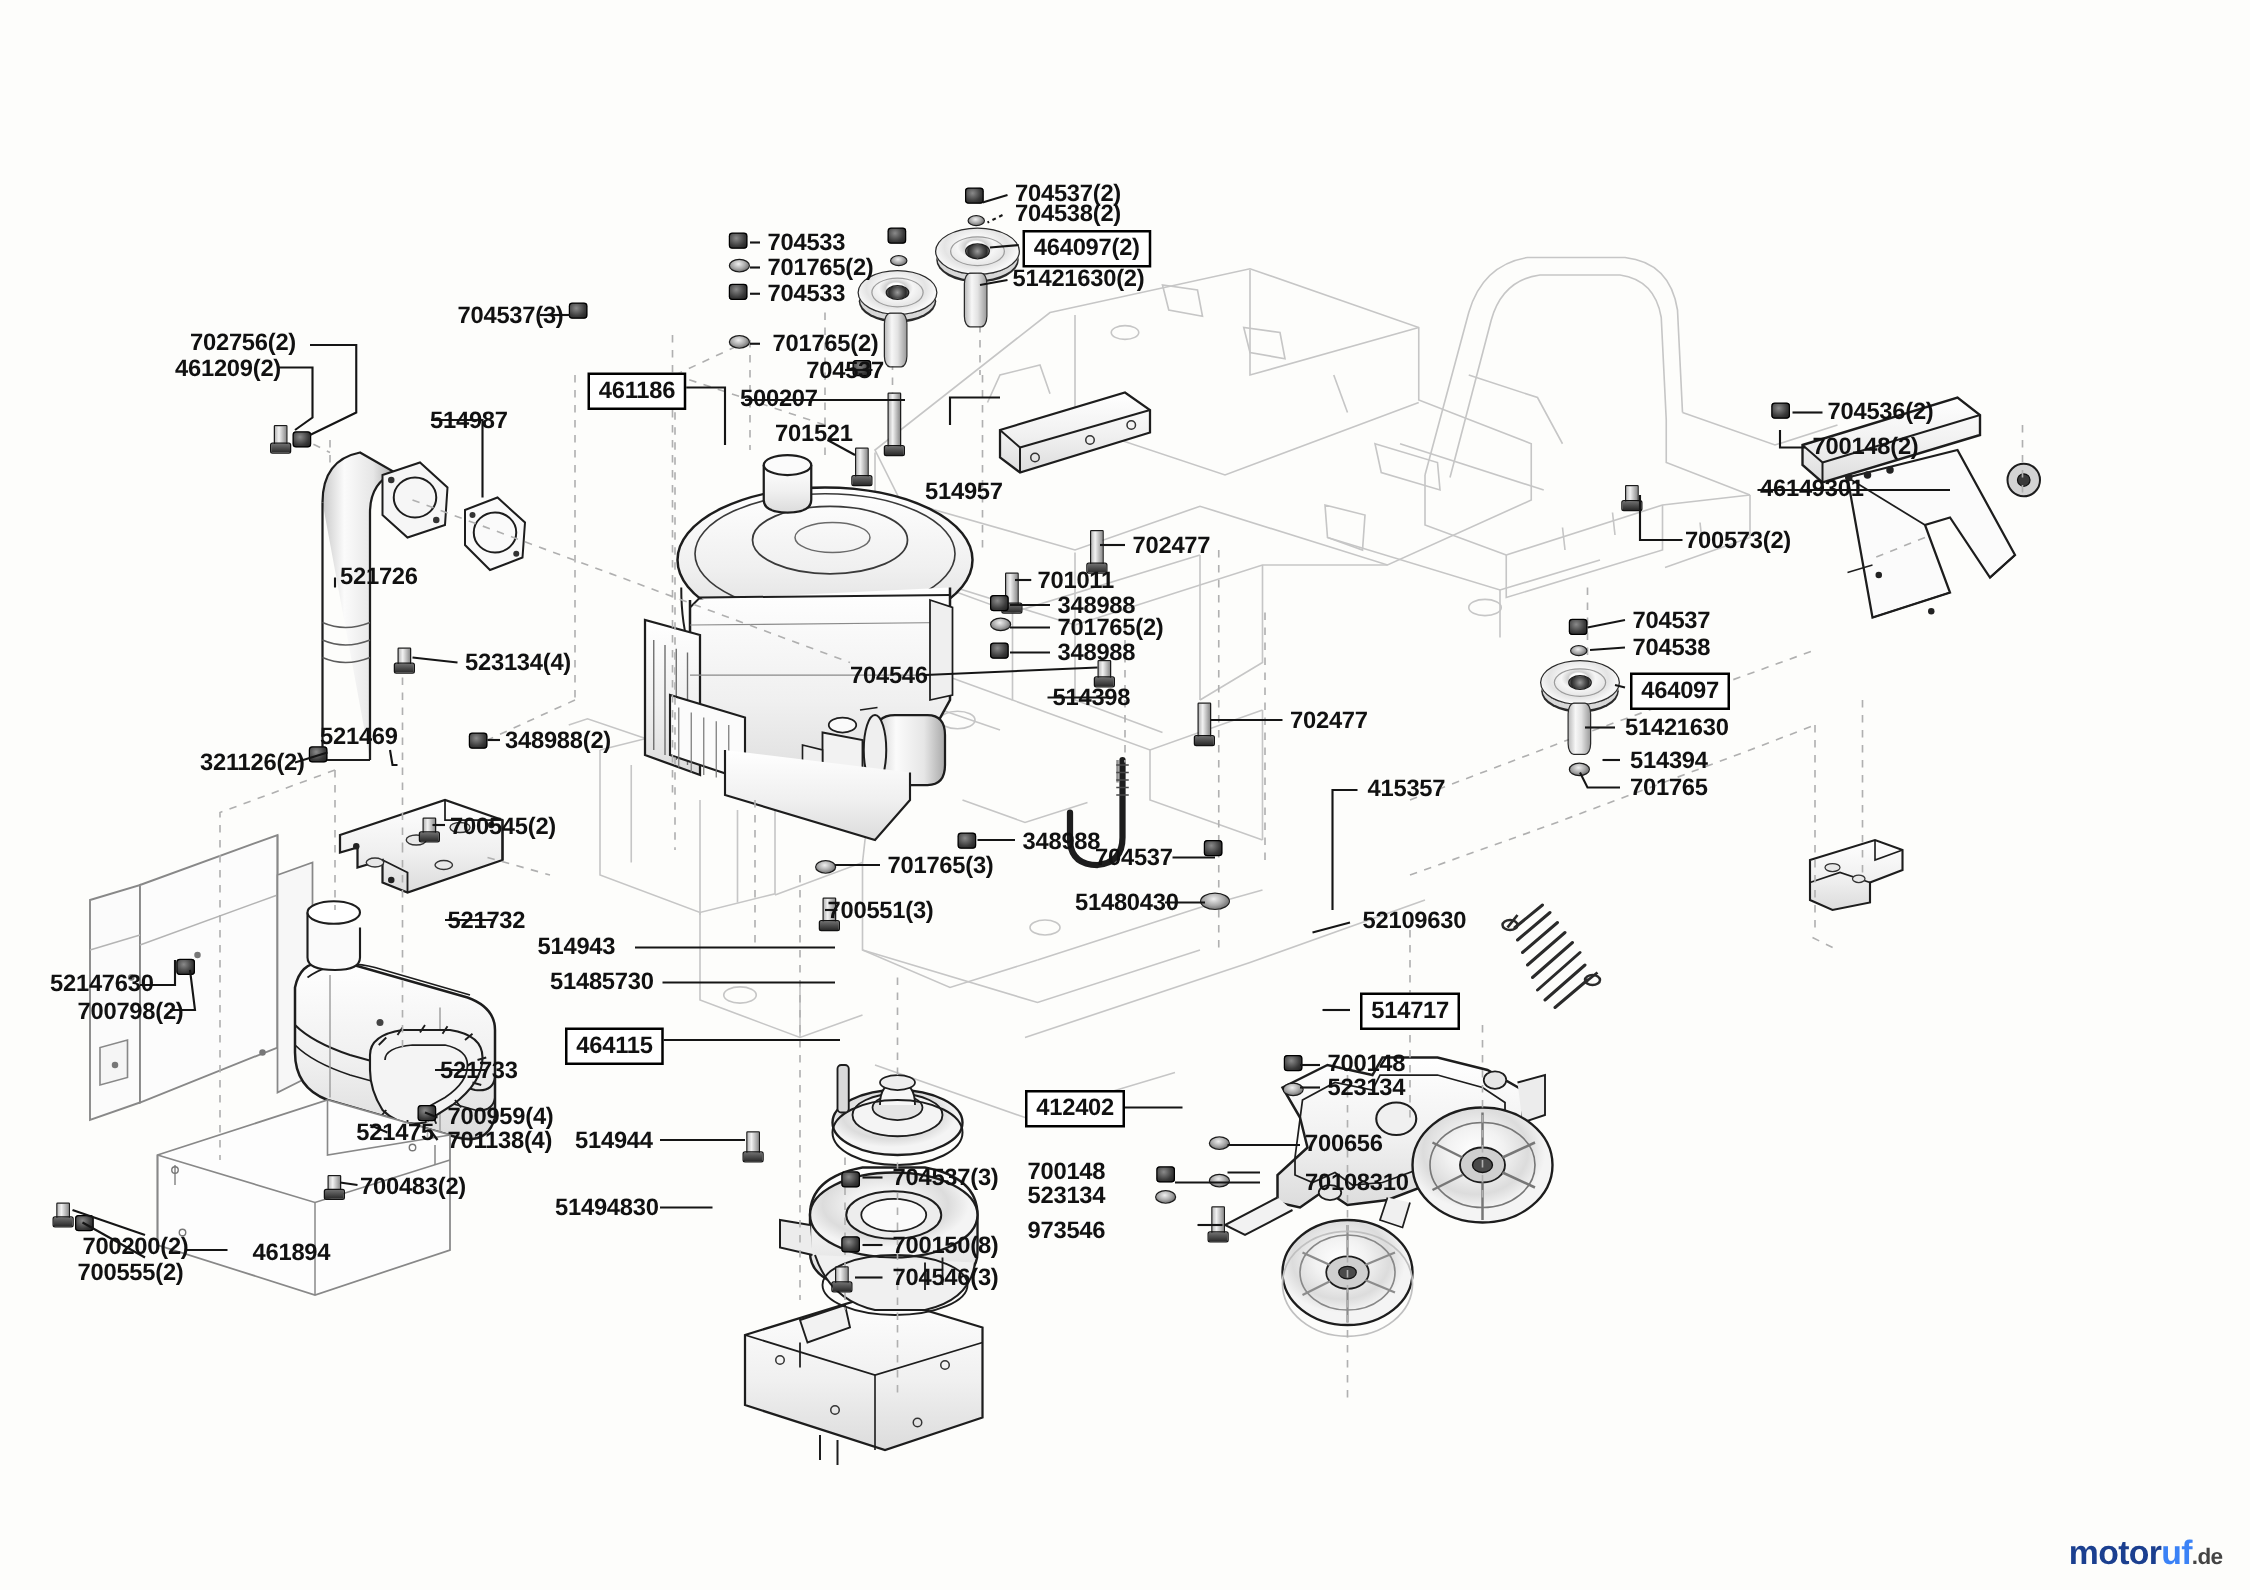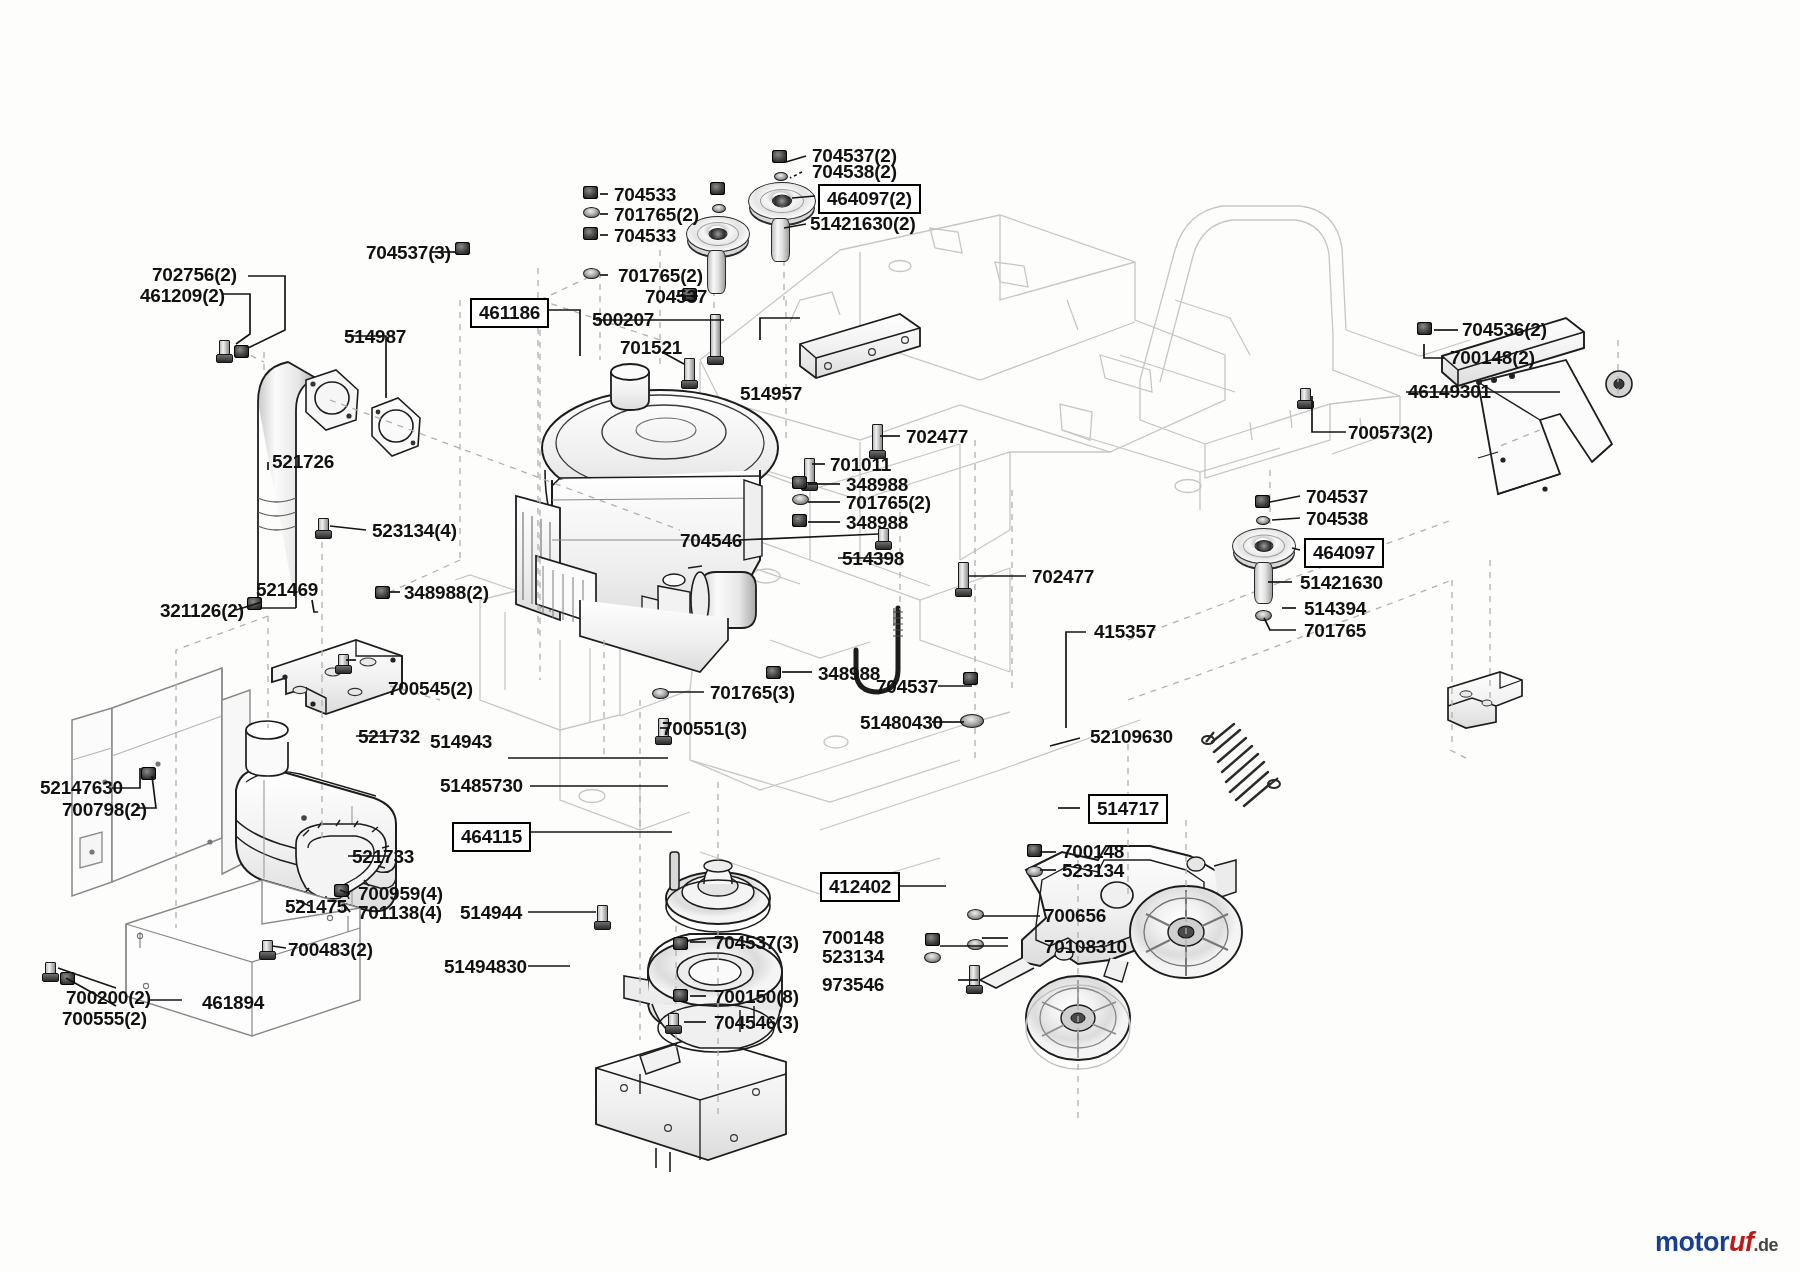--- a/index.html
+++ b/index.html
@@ -90,21 +90,21 @@
   }
   svg.art{position:absolute;left:0;top:0;width:1800px;height:1272px;pointer-events:none;}
   
   #wm{
     position:absolute;right:22px;bottom:14px;
     font-family:"Liberation Sans",sans-serif;
     font-size:27px;font-weight:bold;
     color:#1b3f8f;
     letter-spacing:-0.5px;
   }
-  #wm .orange{color:#b91c1c;font-style:italic;}
+  #wm .orange{color:#3b82f6;}
   #wm .de{font-size:18px;color:#444;font-weight:bold;}
 </style>
 </head>
 <body>
 
 <div id="page">
 
   <svg class="art" viewBox="0 0 1800 1272">
     <defs>
       <linearGradient id="metalg" x1="0" y1="0" x2="0" y2="1">
@@ -697,38 +697,38 @@
   <div class="lbl" style="left:1306px;top:509px;">704538</div>
   <div class="lbl boxed" style="left:1304px;top:538px;">464097</div>
   <div class="lbl" style="left:1300px;top:573px;">51421630</div>
   <div class="lbl" style="left:1304px;top:599px;">514394</div>
   <div class="lbl" style="left:1304px;top:621px;text-align:right;">701765</div>
 
   <div class="lbl" style="left:372px;top:521px;">523134(4)</div>
   <div class="lbl" style="left:256px;top:580px;">521469</div>
   <div class="lbl" style="left:404px;top:583px;">348988(2)</div>
   <div class="lbl" style="left:160px;top:601px;">321126(2)</div>
-  <div class="lbl" style="left:360px;top:679px;margin-left:28px;">700545(2)</div>
+  <div class="lbl" style="left:360px;top:652px;">700545(2)</div>
   <div class="lbl" style="left:358px;top:727px;">521732</div>
   <div class="lbl" style="left:40px;top:778px;text-align:right;">52147630</div>
   <div class="lbl" style="left:62px;top:800px;">700798(2)</div>
   <div class="lbl" style="left:352px;top:847px;">521733</div>
   <div class="lbl" style="left:358px;top:884px;">700959(4)</div>
   <div class="lbl" style="left:358px;top:903px;">701138(4)</div>
   <div class="lbl" style="left:285px;top:897px;">521475</div>
   <div class="lbl" style="left:288px;top:940px;">700483(2)</div>
   <div class="lbl" style="left:66px;top:988px;">700200(2)</div>
   <div class="lbl" style="left:62px;top:1009px;">700555(2)</div>
   <div class="lbl" style="left:202px;top:993px;">461894</div>
 
   <div class="lbl" style="left:818px;top:664px;">348988</div>
   <div class="lbl" style="left:710px;top:683px;">701765(3)</div>
   <div class="lbl" style="left:662px;top:719px;">700551(3)</div>
 
-  <div class="lbl" style="left:430px;top:732px;">514943</div>
+  <div class="lbl" style="left:430px;top:748px;">514943</div>
   <div class="lbl" style="left:440px;top:776px;">51485730</div>
   <div class="lbl boxed" style="left:452px;top:822px;">464115</div>
   <div class="lbl" style="left:460px;top:903px;">514944</div>
   <div class="lbl" style="left:444px;top:957px;">51494830</div>
   <div class="lbl" style="left:714px;top:933px;">704537(3)</div>
   <div class="lbl" style="left:714px;top:987px;">700150(8)</div>
   <div class="lbl" style="left:714px;top:1013px;">704546(3)</div>
 
   <div class="lbl" style="left:1094px;top:622px;">415357</div>
   <div class="lbl" style="left:876px;top:677px;">704537</div>

